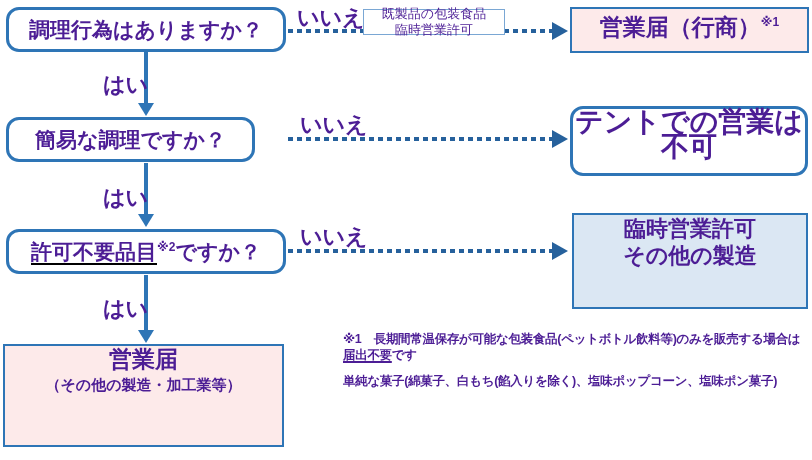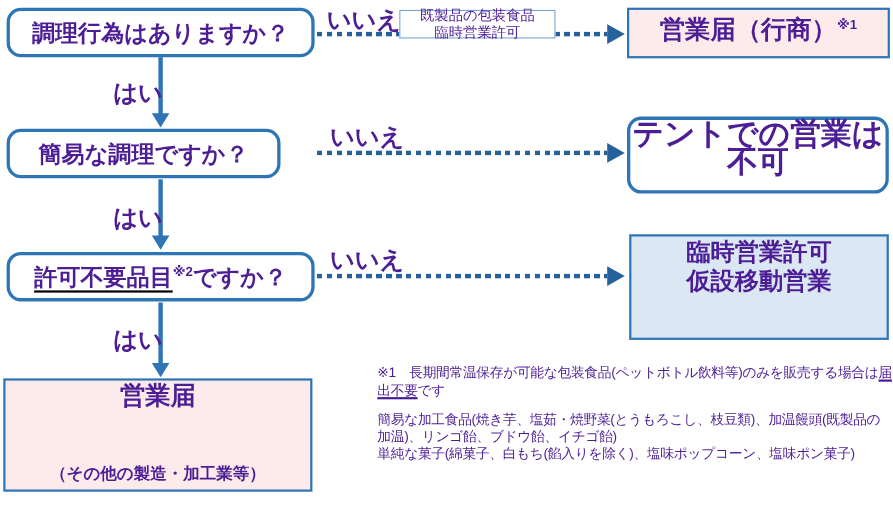--- a/index.html
+++ b/index.html
@@ -36,21 +36,21 @@
   .head-right{position:absolute;width:0;height:0;border-top:9px solid transparent;border-bottom:9px solid transparent;border-left:16px solid var(--dash-blue);}
   .stem{position:absolute;width:4px;background:var(--arrow-blue);}
   .head-down{position:absolute;width:0;height:0;border-left:8px solid transparent;border-right:8px solid transparent;border-top:13px solid var(--arrow-blue);}
   .lbl{position:absolute;font-weight:700;font-size:22px;}
   .supmark{font-size:12px;vertical-align:super;font-weight:700;}
   .u-thick{border-bottom:2.5px solid #000;padding-bottom:0px;margin-top:39px;}
   .big-result{font-size:23px;font-weight:700;line-height:27px;}
   .mid-result{font-size:28px;font-weight:700;line-height:25px;}
   .blue-result{font-size:22px;font-weight:700;line-height:27px;}
   .final-sub{font-size:15px;font-weight:700;line-height:24px;}
-  .notes{position:absolute;left:343px;top:332px;width:468px;font-size:12.5px;font-weight:400;line-height:15.5px;letter-spacing:-0.3px;}
+  .notes{position:absolute;left:343px;top:332px;width:468px;font-size:12.5px;font-weight:700;line-height:15.5px;letter-spacing:-0.3px;}
   .note-para{margin:0 0 11px 0;}
   .note-u{text-decoration:underline;text-decoration-thickness:2px;text-underline-offset:2px;}
   .note-item{margin:0;}
 </style>
 </head>
 <body>
 
 <div class="canvas">
 
   <div class="qbox" style="left:6px;top:7px;width:280px;height:45px;">
@@ -87,31 +87,30 @@
   <div class="lbl" style="left:103px;top:183px;">はい</div>
 
   <div class="qbox" style="left:6px;top:229px;width:280px;height:45px;">
     <span><span class="u-thick">許可不要品目</span><span class="supmark">※2</span><span>ですか？</span></span>
   </div>
   <div class="lbl" style="left:300px;top:222px;">いいえ</div>
   <div class="dash" style="left:288px;top:249px;width:264px;"></div>
   <div class="head-right" style="left:552px;top:242px;"></div>
   <div class="resultbox lightblue" style="left:572px;top:213px;width:236px;height:96px;">
     <span class="blue-result">臨時営業許可</span>
-    <span class="blue-result">仮設移動営業</span>
+    <span class="blue-result">その他の製造</span>
   </div>
 
   <div class="stem" style="left:144px;top:275px;height:56px;"></div>
   <div class="head-down" style="left:138px;top:330px;"></div>
   <div class="lbl" style="left:103px;top:294px;">はい</div>
 
-  <div class="resultbox pink" style="left:3px;top:344px;width:281px;height:103px;gap:46px;">
+  <div class="resultbox pink" style="left:3px;top:344px;width:281px;height:103px;">
     <span class="big-result">営業届</span>
     <span class="final-sub">（その他の製造・加工業等）</span>
   </div>
 
   <div class="notes">
     <p class="note-para"><span>※1　長期間常温保存が可能な包装食品(ペットボトル飲料等)のみを販売する場合は</span><span class="note-u">届出不要</span><span>です</span></p>
-    <p class="note-item">簡易な加工食品(焼き芋、塩茹・焼野菜(とうもろこし、枝豆類)、加温饅頭(既製品の加温)、リンゴ飴、ブドウ飴、イチゴ飴)</p>
     <p class="note-item">単純な菓子(綿菓子、白もち(餡入りを除く)、塩味ポップコーン、塩味ポン菓子)</p>
   </div>
 
 </div>
 
 </body></html>

